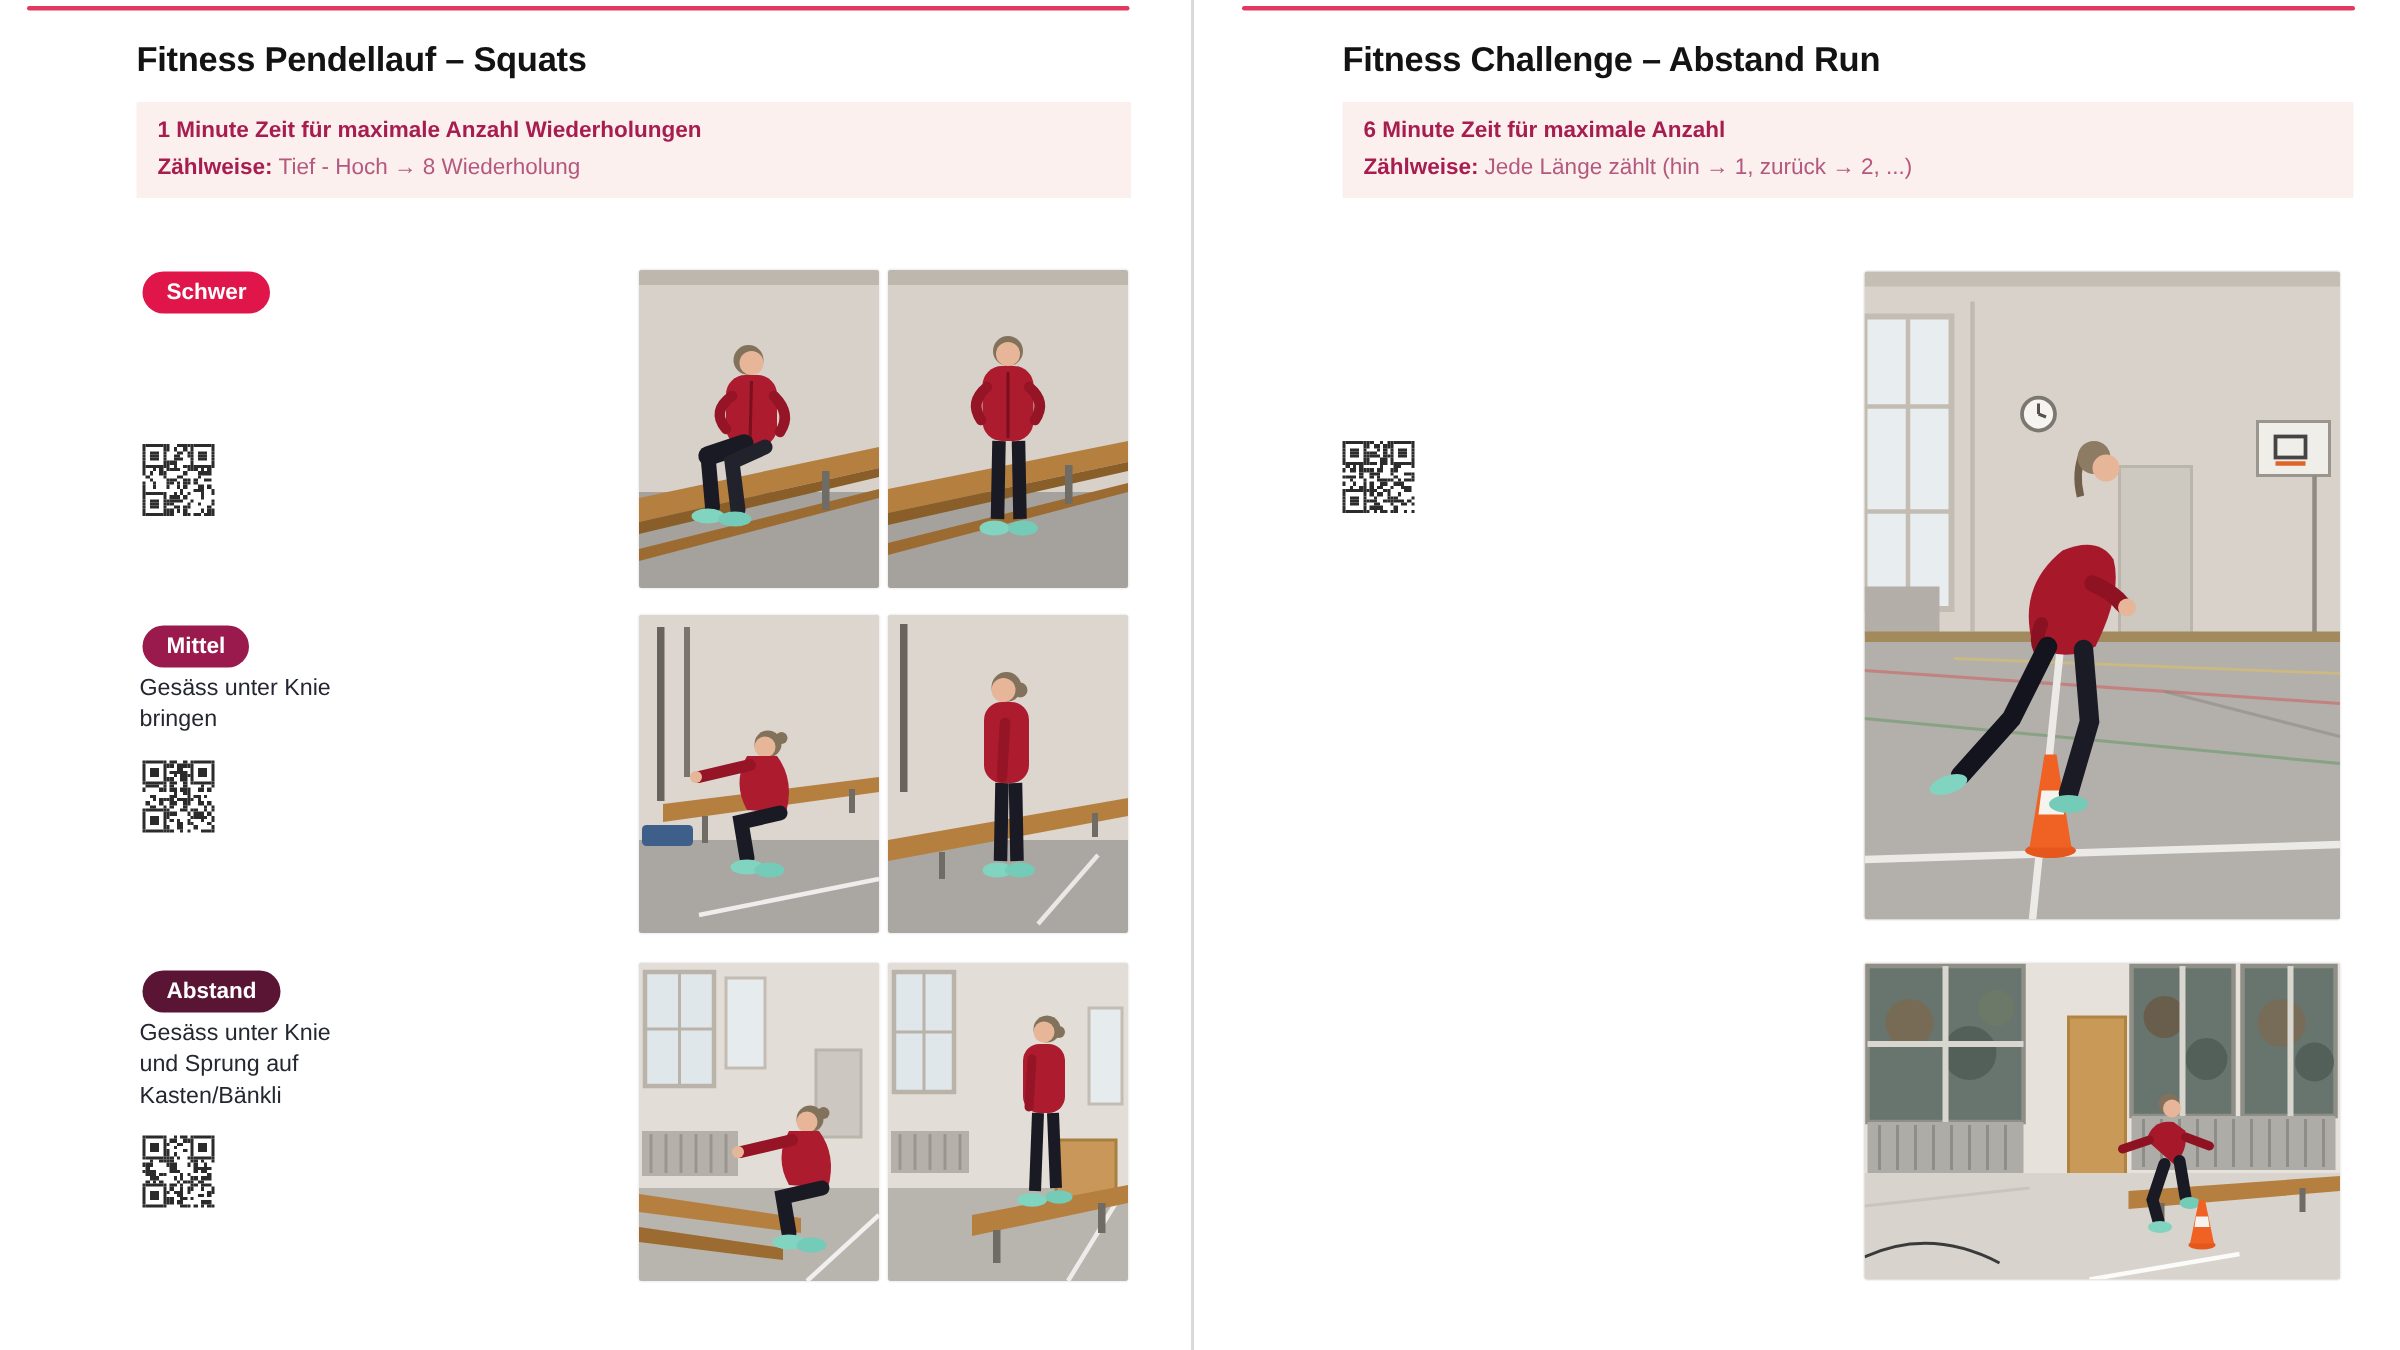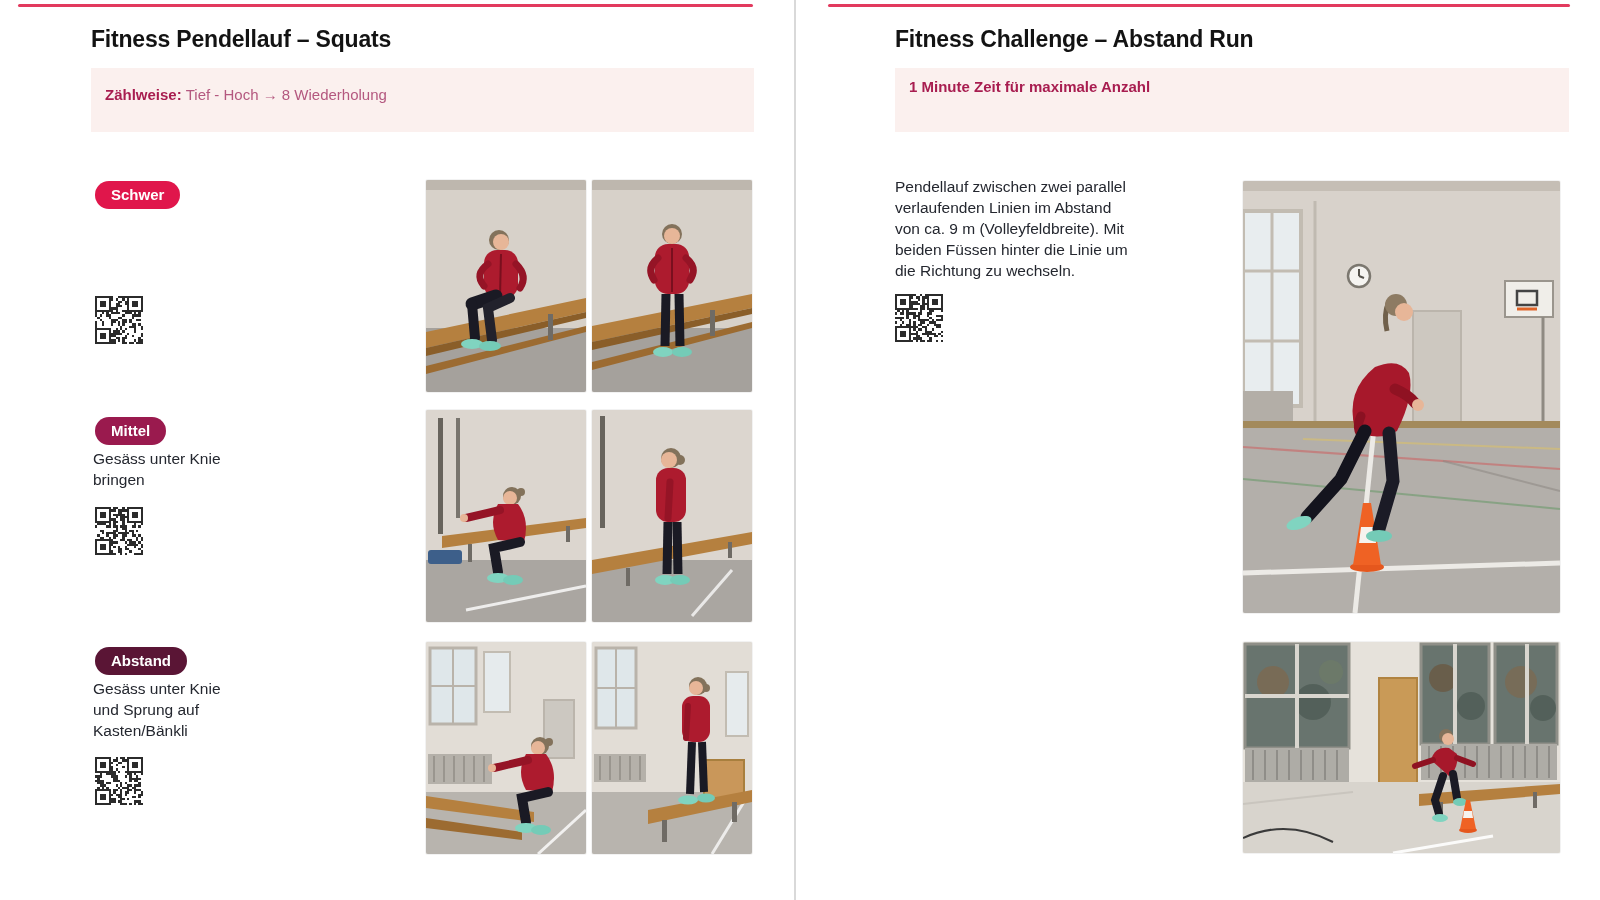--- a/index.html
+++ b/index.html
@@ -37,20 +37,21 @@
 </head>
 <body>
 
 <div class="canvas">
 
   <section class="page page-left">
     <div class="toprule"></div>
     <h1 class="title">Fitness Pendellauf – Squats</h1>
 
     <div class="infobox">
+      <p class="info-head">1 Minute Zeit für maximale Anzahl Wiederholungen</p>
       <p class="info-line">
         <span class="info-label">Zählweise:</span><span class="info-rest">Tief - Hoch → 8 Wiederholung</span>
       </p>
     </div>
 
     <span class="badge badge-easy" style="left:95px;top:181px;">Schwer</span>
     <div class="qr" style="left:95px;top:296px;">
         <i style="grid-row:1;grid-column:1"></i>
         <i style="grid-row:1;grid-column:2"></i>
         <i style="grid-row:1;grid-column:3"></i>
@@ -893,28 +894,26 @@
     </div>
   </section>
 
   <div class="divider"></div>
 
   <section class="page page-right">
     <div class="toprule"></div>
     <h1 class="title">Fitness Challenge – Abstand Run</h1>
 
     <div class="infobox">
-      <p class="info-head">1 Minute Zeit für maximale Anzahl</p>
+      <p class="info-head">6 Minute Zeit für maximale Anzahl</p>
+      <p class="info-line">
+        <span class="info-label">Zählweise:</span><span class="info-rest">Jede Länge zählt (hin → 1, zurück → 2, ...)</span>
+      </p>
     </div>
 
-    <div class="desc" style="left:85px;top:176px;width:260px;">Pendellauf zwischen zwei parallel
-verlaufenden Linien im Abstand
-von ca. 9 m (Volleyfeldbreite). Mit
-beiden Füssen hinter die Linie um
-die Richtung zu wechseln.</div>
     <div class="qr" style="left:85px;top:294px;">
         <i style="grid-row:1;grid-column:1"></i>
         <i style="grid-row:1;grid-column:2"></i>
         <i style="grid-row:1;grid-column:3"></i>
         <i style="grid-row:1;grid-column:4"></i>
         <i style="grid-row:1;grid-column:5"></i>
         <i style="grid-row:1;grid-column:6"></i>
         <i style="grid-row:1;grid-column:7"></i>
         <i style="grid-row:1;grid-column:8"></i>
         <i style="grid-row:1;grid-column:9"></i>

